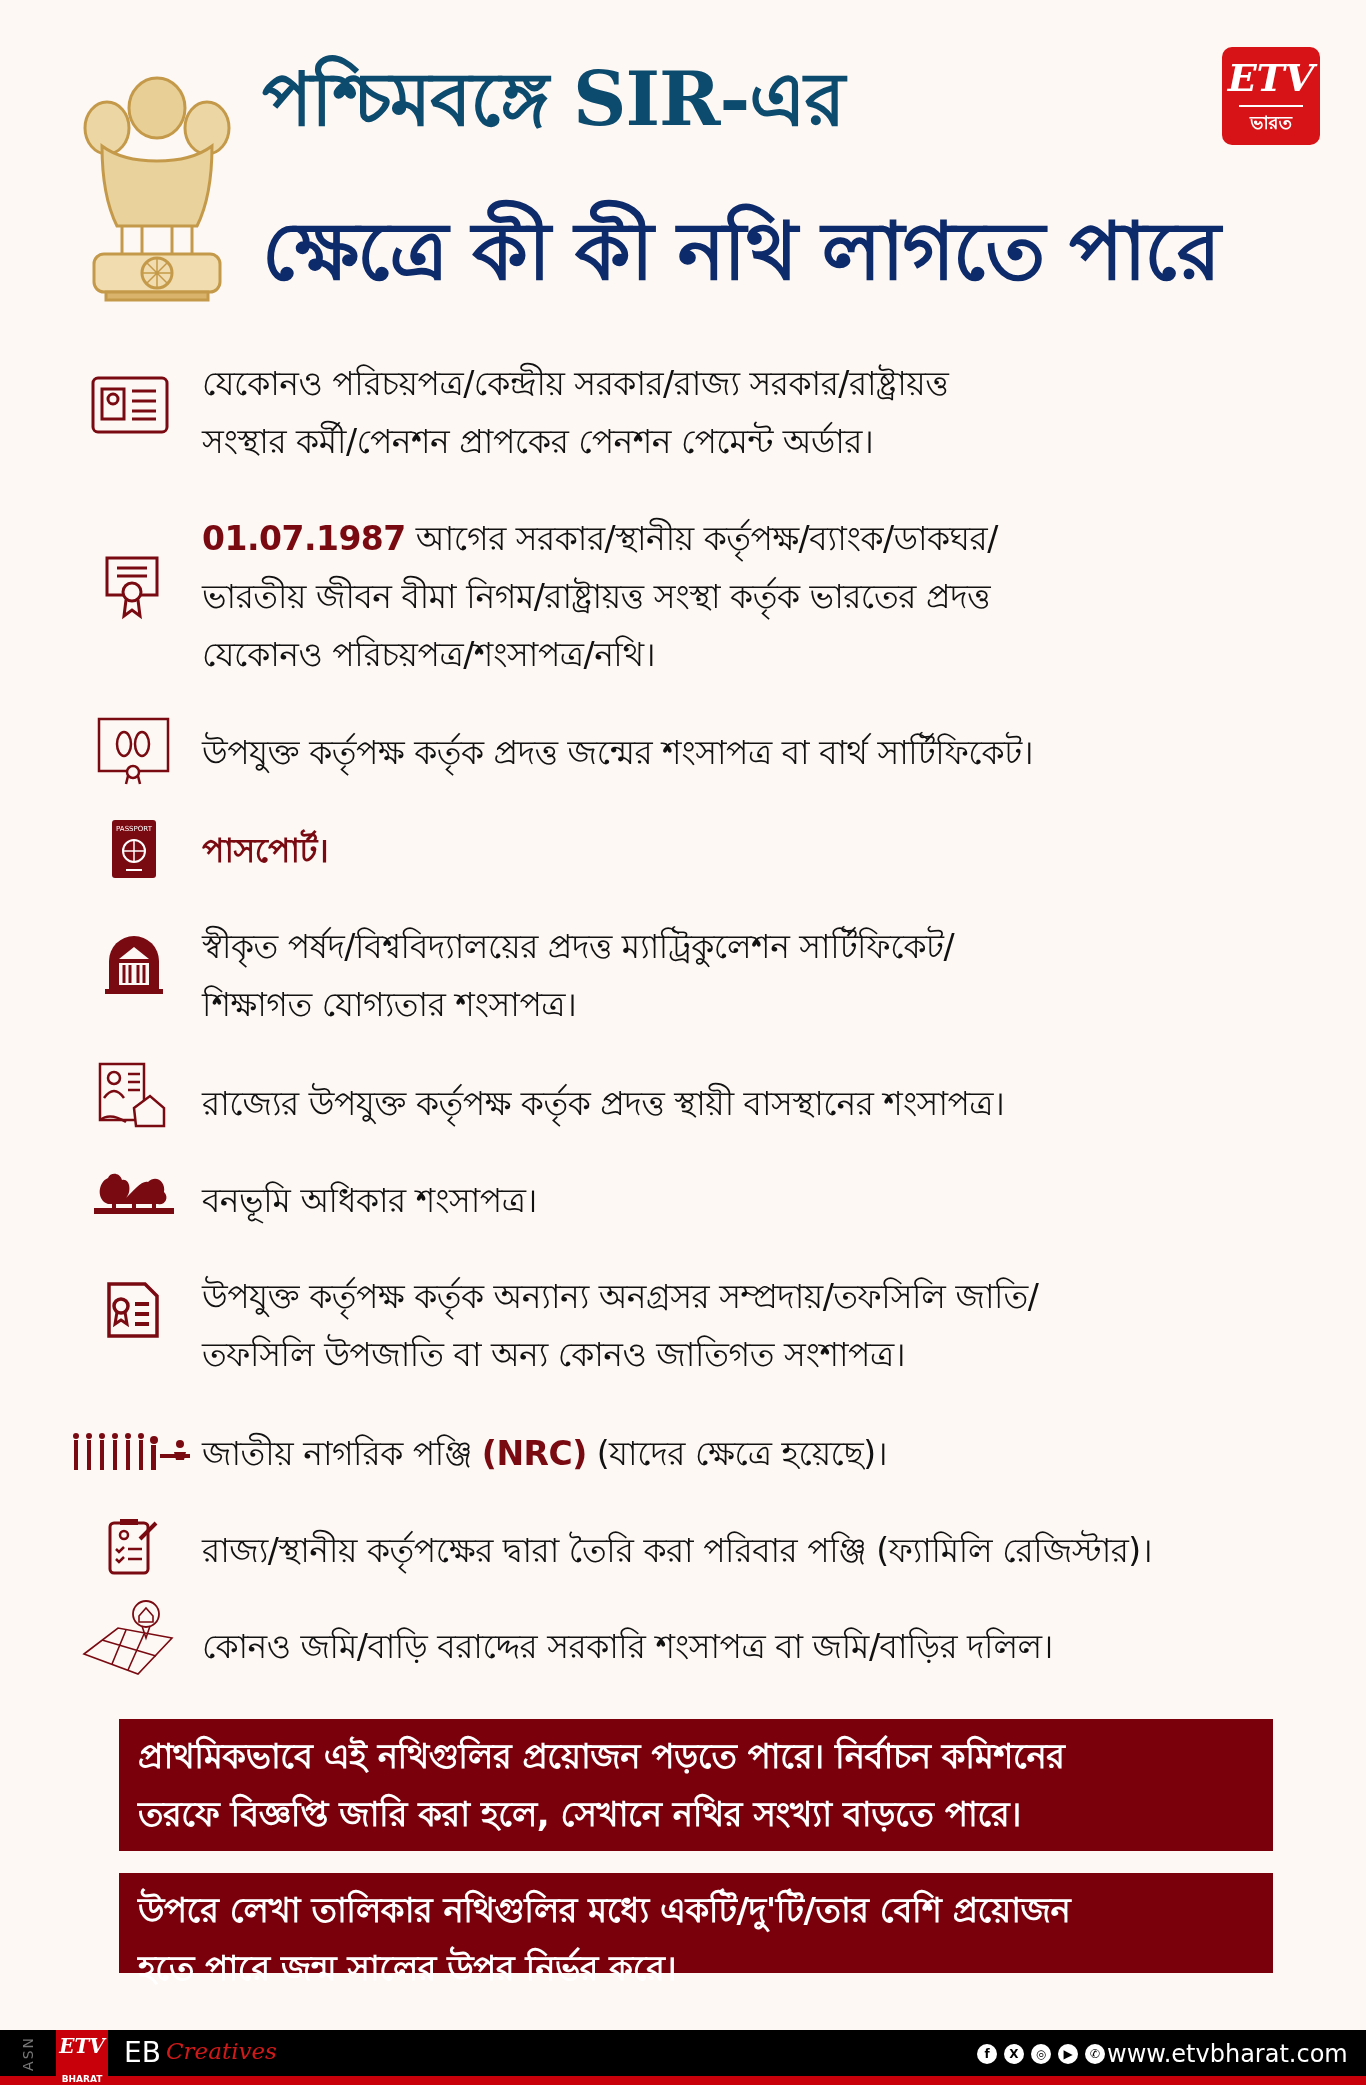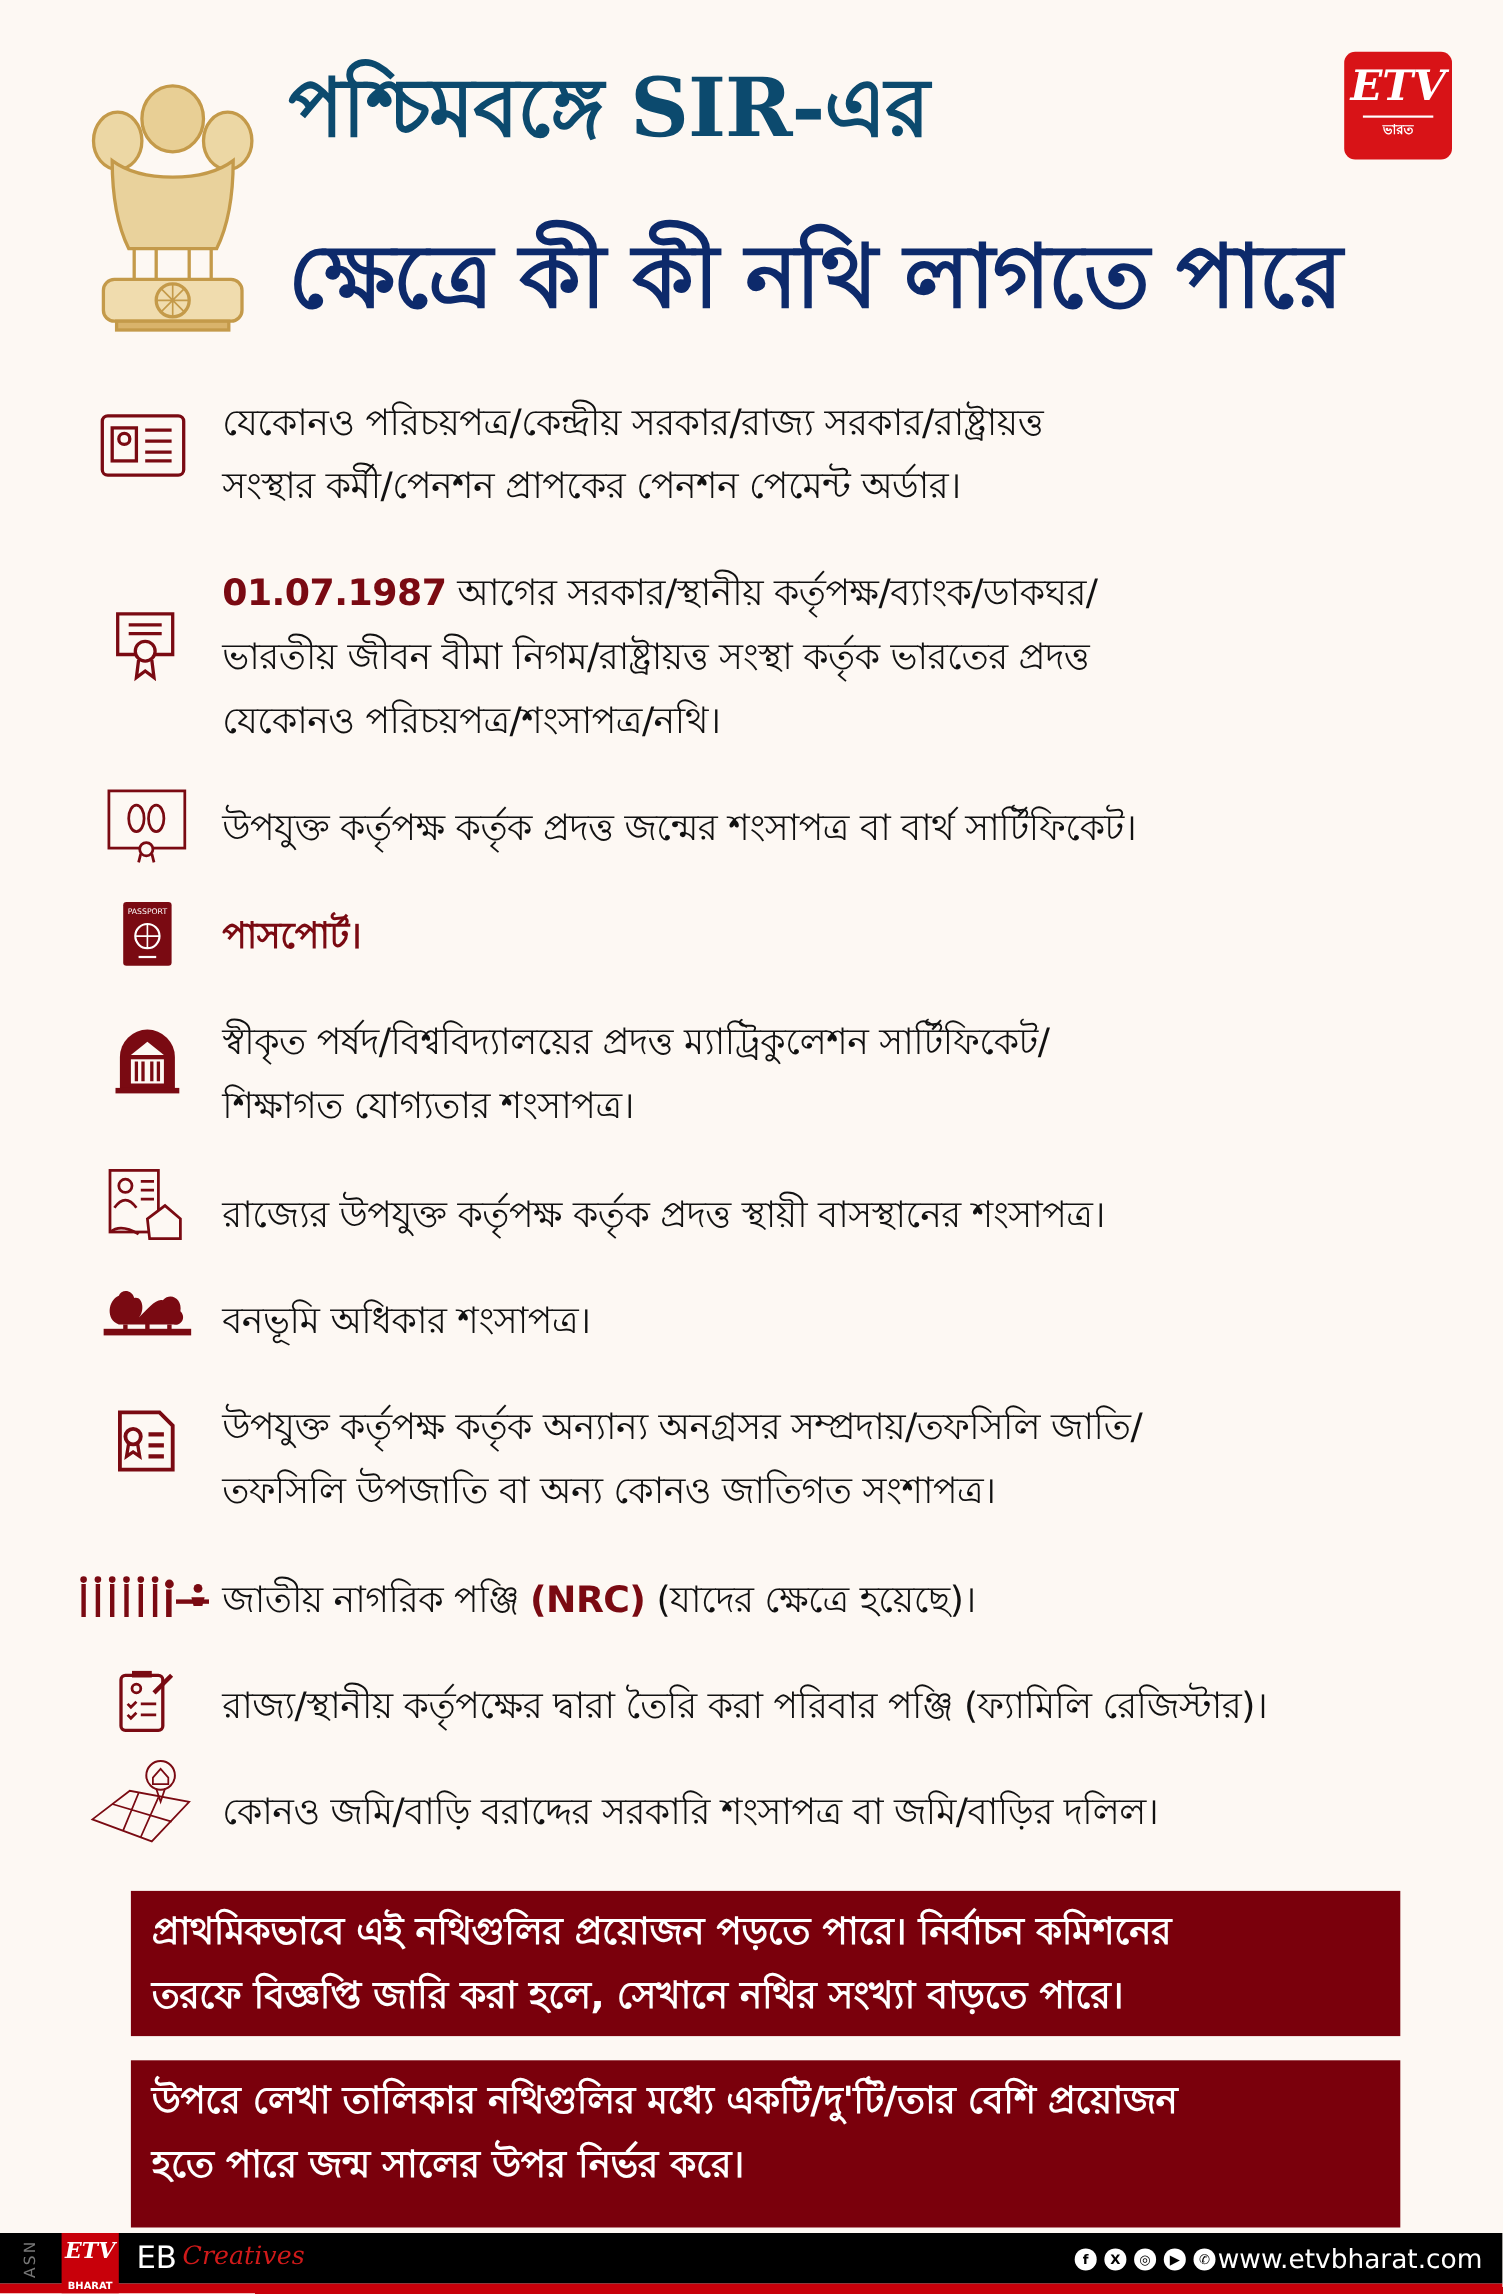--- a/index.html
+++ b/index.html
@@ -7,21 +7,21 @@
          font-family:"DejaVu Sans", sans-serif; color:#111; }
   .emblem { position:absolute; left:72px; top:66px; width:170px; height:238px; }
   .title1 { position:absolute; left:262px; top:62px; font-size:74px; font-weight:bold; color:#0c4a6e;
             letter-spacing:-1px; white-space:nowrap; line-height:1; font-family:"DejaVu Serif", serif; }
   .title2 { position:absolute; left:262px; top:212px; font-size:80px; font-weight:bold; color:#0d2a6b;
             white-space:nowrap; line-height:1; letter-spacing:-2px; }
   .etv-logo { position:absolute; left:1222px; top:47px; width:98px; height:98px; background:#d81317;
               border-radius:10px; color:#fff; text-align:center; }
   .etv-logo .etv { font-family:"DejaVu Serif", serif; font-style:italic; font-weight:bold; font-size:38px;
                    line-height:1; margin-top:12px; display:block; }
-  .etv-logo .bharat { font-size:12px; font-weight:bold; display:block; margin-top:8px; border-top:2px solid #fff;
+  .etv-logo .bharat { font-size:18px; font-weight:bold; display:block; margin-top:8px; border-top:2px solid #fff;
                       width:64px; margin-left:17px; padding-top:2px; }
 
   .items { position:absolute; left:0; top:0; width:1366px; }
   .item { position:absolute; left:0; width:1366px; }
   .item .icon { position:absolute; width:80px; height:80px; }
   .item .text { position:absolute; left:202px; font-size:33px; line-height:58px; color:#111; white-space:nowrap;
                 letter-spacing:-0.5px; }
   .hl { color:#7a0a12; font-weight:bold; }
 
   .notice { position:absolute; left:119px; width:1154px; background:#7a000c; color:#fff; font-weight:bold;
@@ -250,21 +250,21 @@
     <div class="text" style="top:0">
       <div>কোনও জমি/বাড়ি বরাদ্দের সরকারি শংসাপত্র বা জমি/বাড়ির দলিল।</div>
     </div>
   </div>
 </div>
 
 <div class="notice" style="top:1719px;height:132px">
   <div>প্রাথমিকভাবে এই নথিগুলির প্রয়োজন পড়তে পারে। নির্বাচন কমিশনের</div>
   <div>তরফে বিজ্ঞপ্তি জারি করা হলে, সেখানে নথির সংখ্যা বাড়তে পারে।</div>
 </div>
-<div class="notice" style="top:1873px;height:152px">
+<div class="notice" style="top:1873px;height:100px">
   <div>উপরে লেখা তালিকার নথিগুলির মধ্যে একটি/দু'টি/তার বেশি প্রয়োজন</div>
   <div>হতে পারে জন্ম সালের উপর নির্ভর করে।</div>
 </div>
 
 <div class="footer"></div>
 <div class="footer-strip"></div>
 <div class="asn">ASN</div>
 <div class="fetv">
   <span class="e">ETV</span>
   <span class="b">BHARAT</span>

